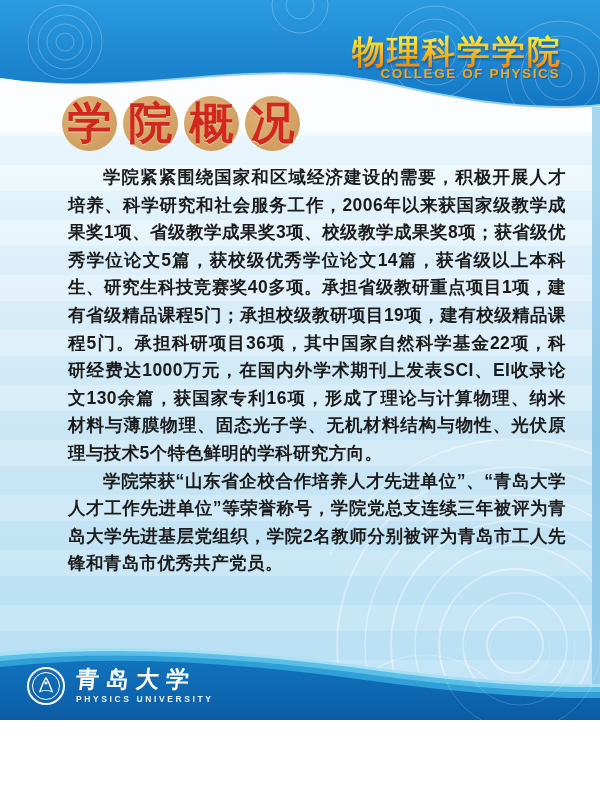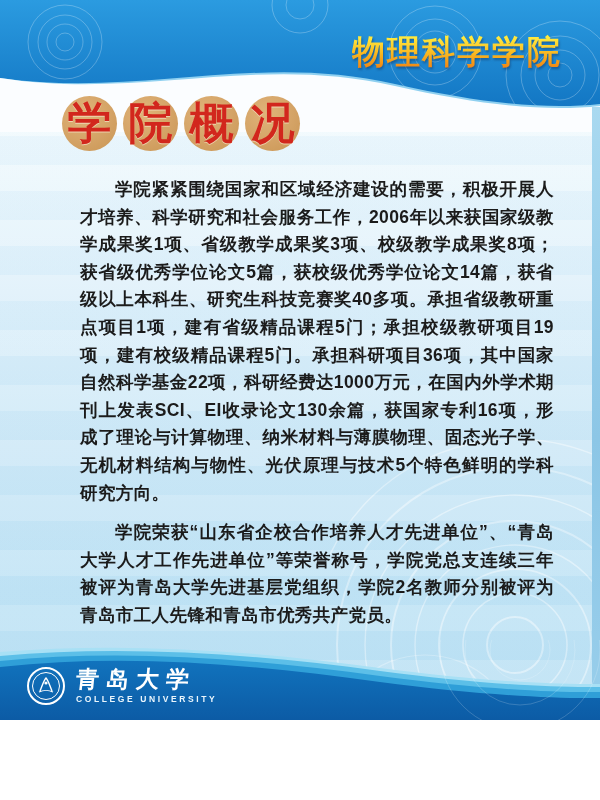--- a/index.html
+++ b/index.html
@@ -40,21 +40,21 @@
   .badge-char{
     font-family:"Liberation Serif","DejaVu Serif",serif;
     font-size:44px;font-weight:bold;color:#d2271d;line-height:1;
     text-shadow:0 1px 0 rgba(255,245,230,0.55);
   }
   .content{
     position:absolute;top:164px;left:68px;width:498px;z-index:3;
     font-size:17.5px;line-height:27.6px;letter-spacing:0.4px;
     color:#1b1b1b;font-weight:600;text-align:justify;
   }
-  .content p{margin:12px;text-indent:2em;}
+  .content p{margin:0;text-indent:2em;}
   .right-strip{
     position:absolute;top:107px;right:0;width:8px;height:662px;z-index:2;
     background:linear-gradient(180deg,#a9d9f0 0%,#8cc6e6 50%,#9bd0ec 100%);
   }
   .ripples{position:absolute;z-index:0;pointer-events:none;}
   .footer-graphic{position:absolute;left:0;bottom:0;z-index:4;}
   .footer-brand{position:absolute;left:26px;bottom:14px;z-index:5;display:flex;align-items:center;gap:10px;}
   .emblem{width:40px;height:40px;flex:0 0 auto;}
   .brand-text{display:flex;flex-direction:column;}
   .brand-cn{
@@ -116,20 +116,21 @@
         <circle cx="300" cy="5" r="28"></circle>
     </g>
 
     <path d="M0,78 C140,98 255,52 395,84 C480,103 545,110 600,104 L600,118 C545,124 480,117 395,98 C255,66 140,112 0,92 Z" fill="#8fd0f0"></path>
 
     <path d="M0,72 C140,94 255,48 395,80 C480,99 545,106 600,100 L600,132 L0,132 Z" fill="#fbfdff" transform="translate(0,6)"></path>
     <path d="M0,72 C140,94 255,48 395,80 C480,99 545,106 600,100 L600,132 L0,132 Z" fill="#f6fbff" transform="translate(0,14)" opacity="0"></path>
   </svg>
 
   <div class="header-title-cn">物理科学学院</div>
+  <div class="header-title-en">COLLEGE OF PHYSICS</div>
 
   <div class="badge">
     <div class="badge-circle">
       <span class="badge-char">学</span>
     </div>
     <div class="badge-circle">
       <span class="badge-char">院</span>
     </div>
     <div class="badge-circle">
       <span class="badge-char">概</span>
@@ -167,17 +168,17 @@
   <div class="footer-brand">
     <svg class="emblem" viewBox="0 0 40 40">
       <circle cx="20" cy="20" r="18" fill="none" stroke="#ffffff" stroke-width="2"></circle>
       <circle cx="20" cy="20" r="13.5" fill="none" stroke="#ffffff" stroke-width="1"></circle>
       <path d="M14,25 C16,20 18,14 20,12 C22,14 24,20 26,25" fill="none" stroke="#ffffff" stroke-width="1.4"></path>
       <path d="M13,26 C17,24 23,24 27,26" fill="none" stroke="#ffffff" stroke-width="1.2"></path>
       <circle cx="20" cy="17" r="1.6" fill="#ffffff"></circle>
     </svg>
     <div class="brand-text">
       <span class="brand-cn">青岛大学</span>
-      <span class="brand-en">COLLEGE UNIVERSITY</span>
+      <span class="brand-en">PHYSICS UNIVERSITY</span>
     </div>
   </div>
 
 </div>
 
 </body></html>

